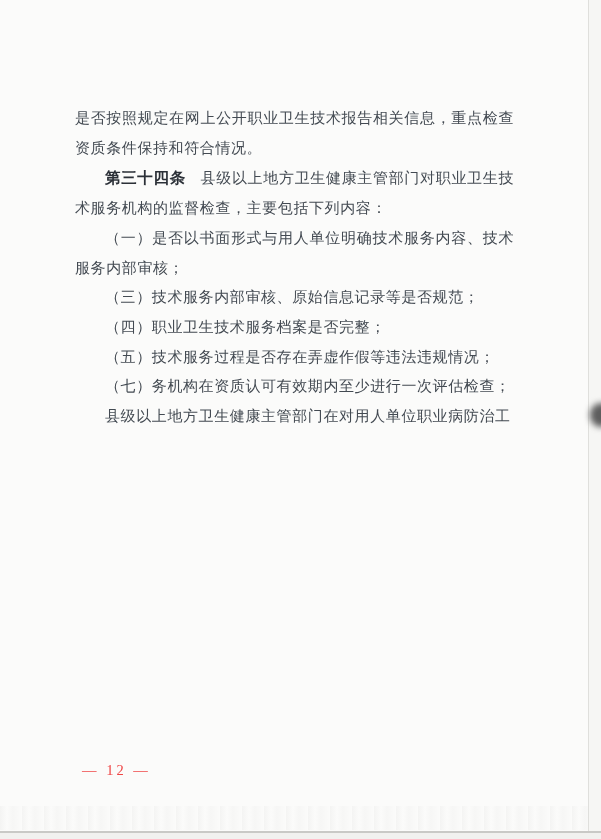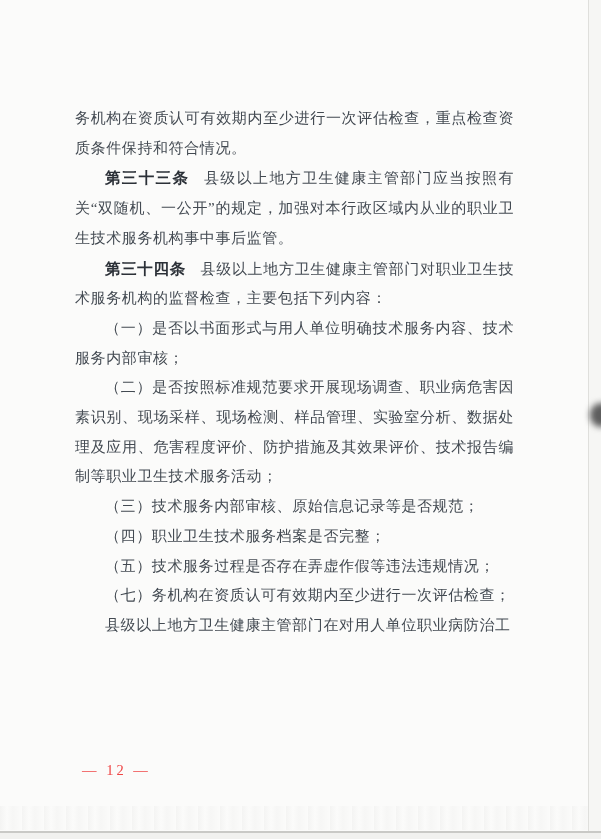--- a/index.html
+++ b/index.html
@@ -95,25 +95,23 @@
     background: #5d5d5d;
     filter: blur(3px);
   }
 </style>
 </head>
 <body>
 
 <div class="page">
 
   <main class="content">
-      <p class="para">务机构在资质认可有效期内至少进行一次评估检查，重点检查资质条件保持和符合情况。</p>
-      <p class="para indent"><span class="lead">第三十三条</span>县级以上地方卫生健康主管部门应当按照有关“双随机、一公开”的规定，加强对本行政区域内从业的职业卫生技术服务机构事中事后监管。</p>
+      <p class="para">是否按照规定在网上公开职业卫生技术报告相关信息，重点检查资质条件保持和符合情况。</p>
       <p class="para indent"><span class="lead">第三十四条</span>县级以上地方卫生健康主管部门对职业卫生技术服务机构的监督检查，主要包括下列内容：</p>
       <p class="para indent">（一）是否以书面形式与用人单位明确技术服务内容、技术服务内部审核；</p>
-      <p class="para indent">（二）是否按照标准规范要求开展现场调查、职业病危害因素识别、现场采样、现场检测、样品管理、实验室分析、数据处理及应用、危害程度评价、防护措施及其效果评价、技术报告编制等职业卫生技术服务活动；</p>
       <p class="para indent">（三）技术服务内部审核、原始信息记录等是否规范；</p>
       <p class="para indent">（四）职业卫生技术服务档案是否完整；</p>
       <p class="para indent">（五）技术服务过程是否存在弄虚作假等违法违规情况；</p>
       <p class="para indent">（七）务机构在资质认可有效期内至少进行一次评估检查；</p>
       <p class="para indent">县级以上地方卫生健康主管部门在对用人单位职业病防治工</p>
     </main>
 
   <div class="footer">— 12 —</div>
 
   <div class="noise-band"></div>

